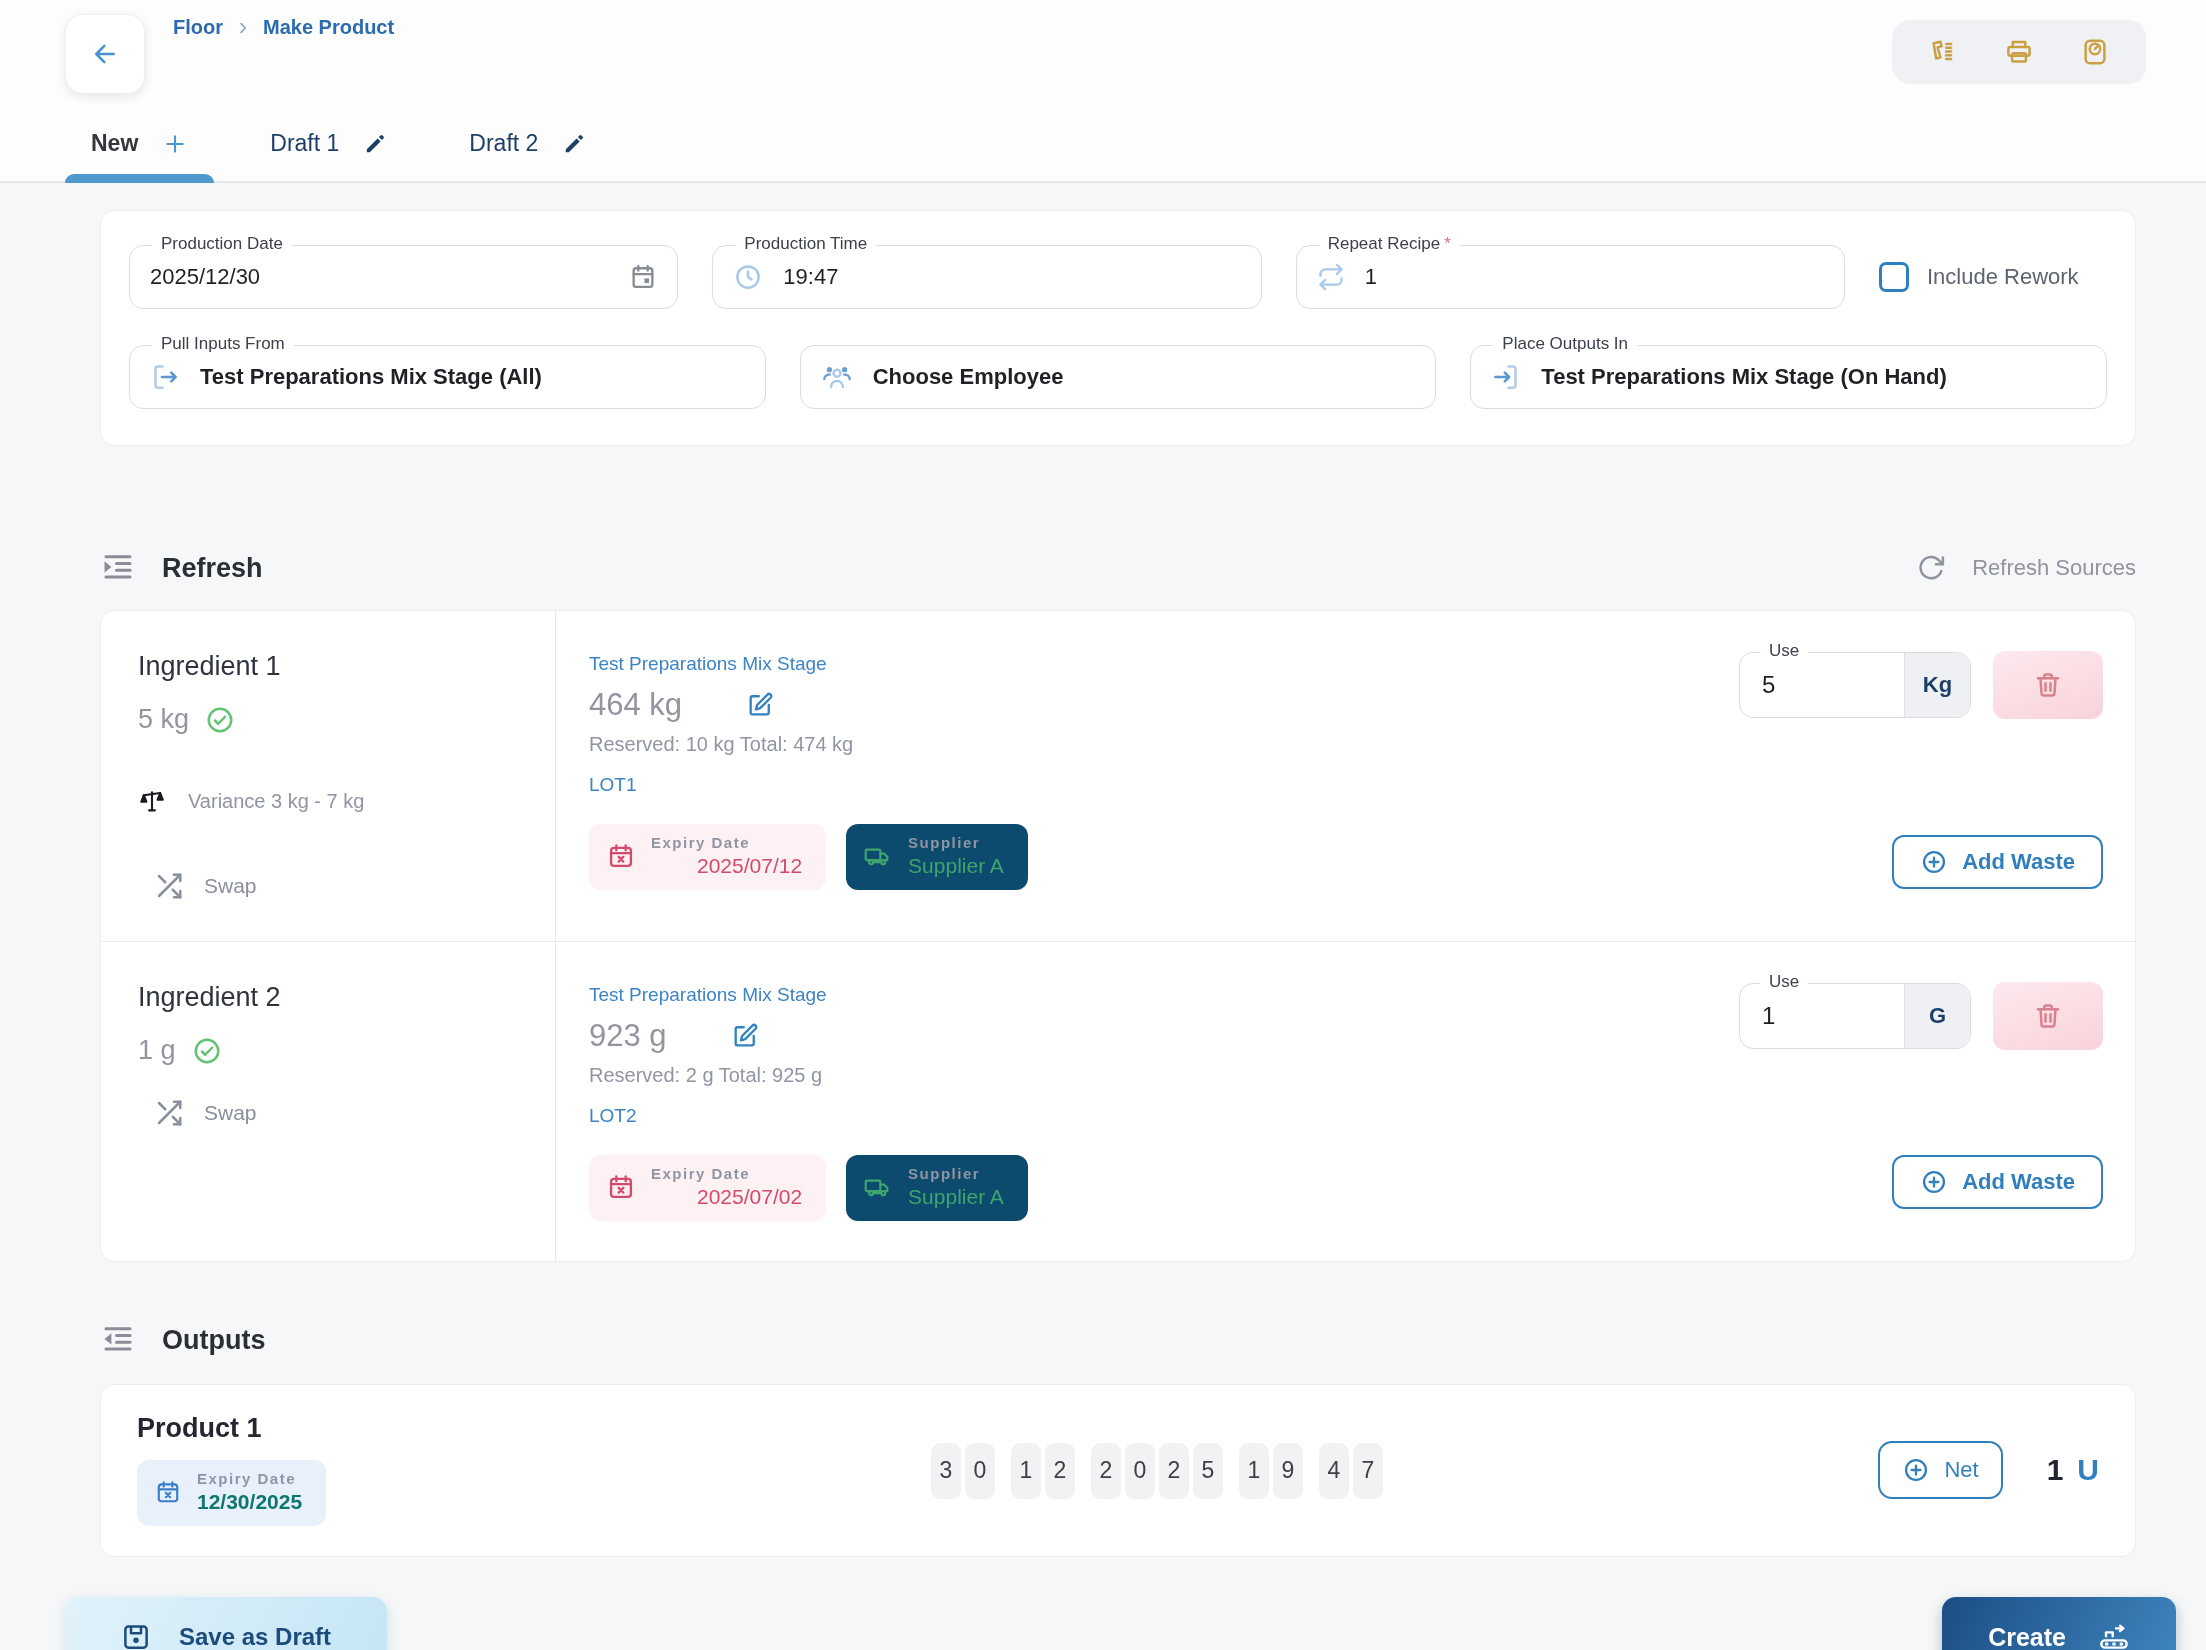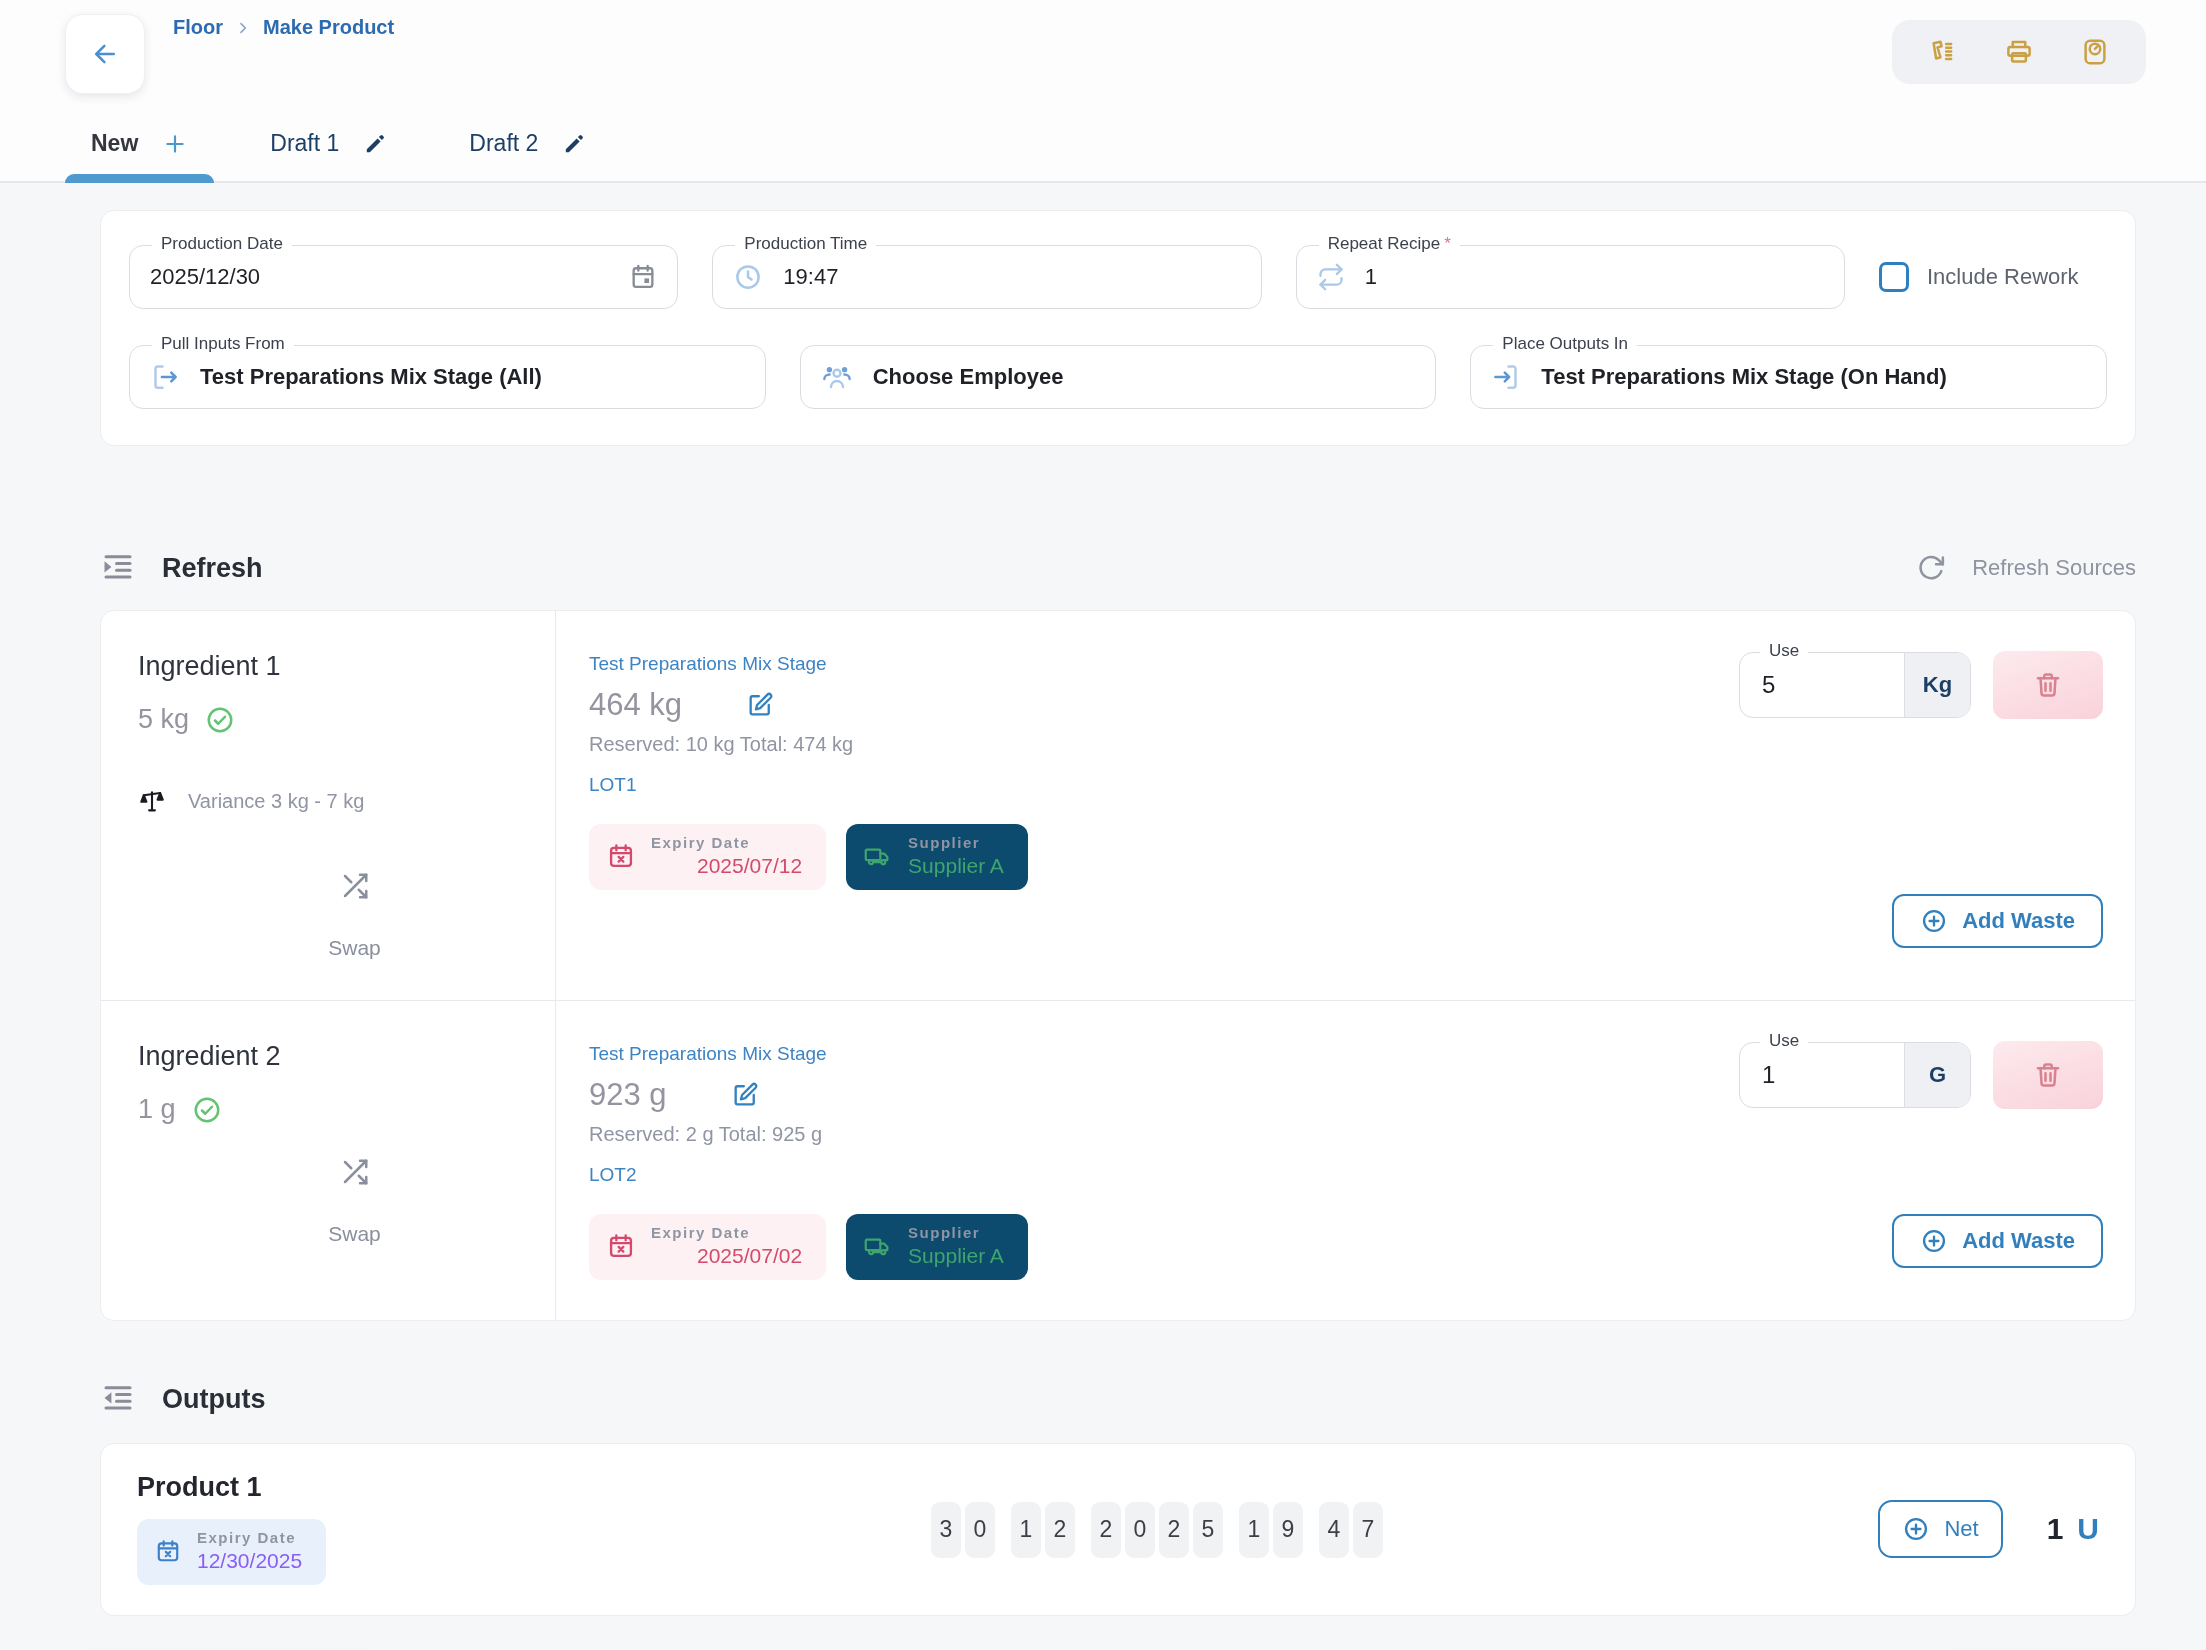--- a/index.html
+++ b/index.html
@@ -76,38 +76,38 @@
   .inputs-card { margin-top:24px; overflow:hidden; }
   .ing-row { display:grid; grid-template-columns:455px 1fr 430px; }
   .ing-row.first { min-height:325px; }
   .ing-row.second { min-height:308px; border-top:1.6px solid #e8e9ec; }
   .ing-left { border-right:1.6px solid #e8e9ec; padding:40px 0 40px 37px; }
   .ing-name { font-size:27px; color:#2f333d; }
   .ing-qty { display:flex; align-items:center; gap:16px; margin-top:22px; font-size:27px; color:#94939f; }
   .check-icon { color:#62c372; display:flex; }
   .variance { display:flex; align-items:center; gap:22px; margin-top:52px; color:#9095a3; font-size:20px; }
   .variance-icon { color:#191b21; display:flex; }
-  .swap { display:flex; align-items:center; gap:35px; color:#8a8f9e; font-size:21px; padding-left:16px; cursor:pointer;flex-direction:column; }
+  .swap { display:flex; align-items:center; gap:20px; color:#8a8f9e; font-size:21px; padding-left:16px; cursor:pointer; }
   .swap.mt-big { margin-top:56px; } .swap.mt-sm { margin-top:32px; }
 
   .ing-mid { padding:42px 0 40px 33px; }
   .src-link { font-size:19px; color:#3d84c5; cursor:pointer; width:fit-content; }
   .qty-row { display:flex; align-items:center; margin-top:12px; }
   .big-qty { font-size:31px; color:#94939f; }
   .edit-btn { margin-left:64px; color:#3382c0; cursor:pointer; display:flex; }
   .reserved { margin-top:10px; font-size:20px; color:#9095a3; }
   .lot { margin-top:18px; font-size:19px; color:#3d84c5; cursor:pointer; width:fit-content; }
   .badges { display:flex; gap:20px; margin-top:28px; }
   .badge { display:flex; align-items:center; gap:16px; border-radius:12px; padding:10px 24px 12px 18px; }
   .b-col { display:flex; flex-direction:column; }
   .b-label { font-size:15px; font-weight:bold; color:#9095a3; letter-spacing:1.5px; }
   .b-value { font-size:21px; margin-top:3px; }
   .badge-expiry { background:#fdf1f3; } .badge-expiry .b-icon { color:#d44a6c; } .badge-expiry .b-value { color:#d44a6c;margin-left:46px; }
   .badge-supplier { background:#0c4a6e; } .badge-supplier .b-icon { color:#3ea56e; } .badge-supplier .b-value { color:#3ea56e; }
-  .badge-blue { background:#e7f0fb; } .badge-blue .b-icon { color:#3c80ca; } .badge-blue .b-value { color:#8b5cf6; font-weight:normal; }
+  .badge-blue { background:#e7f0fb; } .badge-blue .b-icon { color:#3c80ca; } .badge-blue .b-value { color:#0f766e; font-weight:bold; }
 
   .ing-right { padding:40px 32px 52px 0; display:flex; flex-direction:column; align-items:flex-end; justify-content:space-between; }
   .use-row { display:flex; align-items:center; gap:22px; }
   .use-field {
     position:relative; width:232px; height:66px; border:1.6px solid #d9dce1;
     border-radius:14px; display:flex; background:#fff;
   }
   .use-field .field-label { left:20px; }
   .use-input {
     flex:1; min-width:0; border:none; outline:none; background:transparent;

